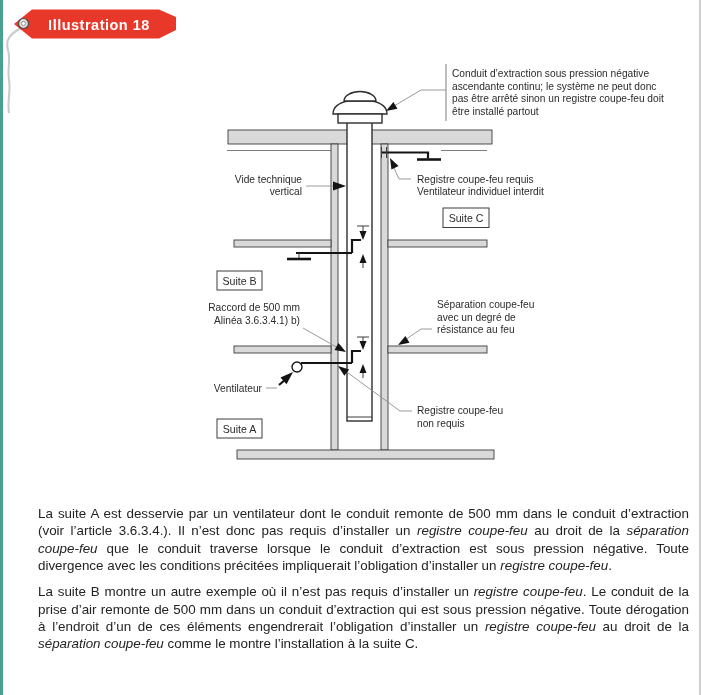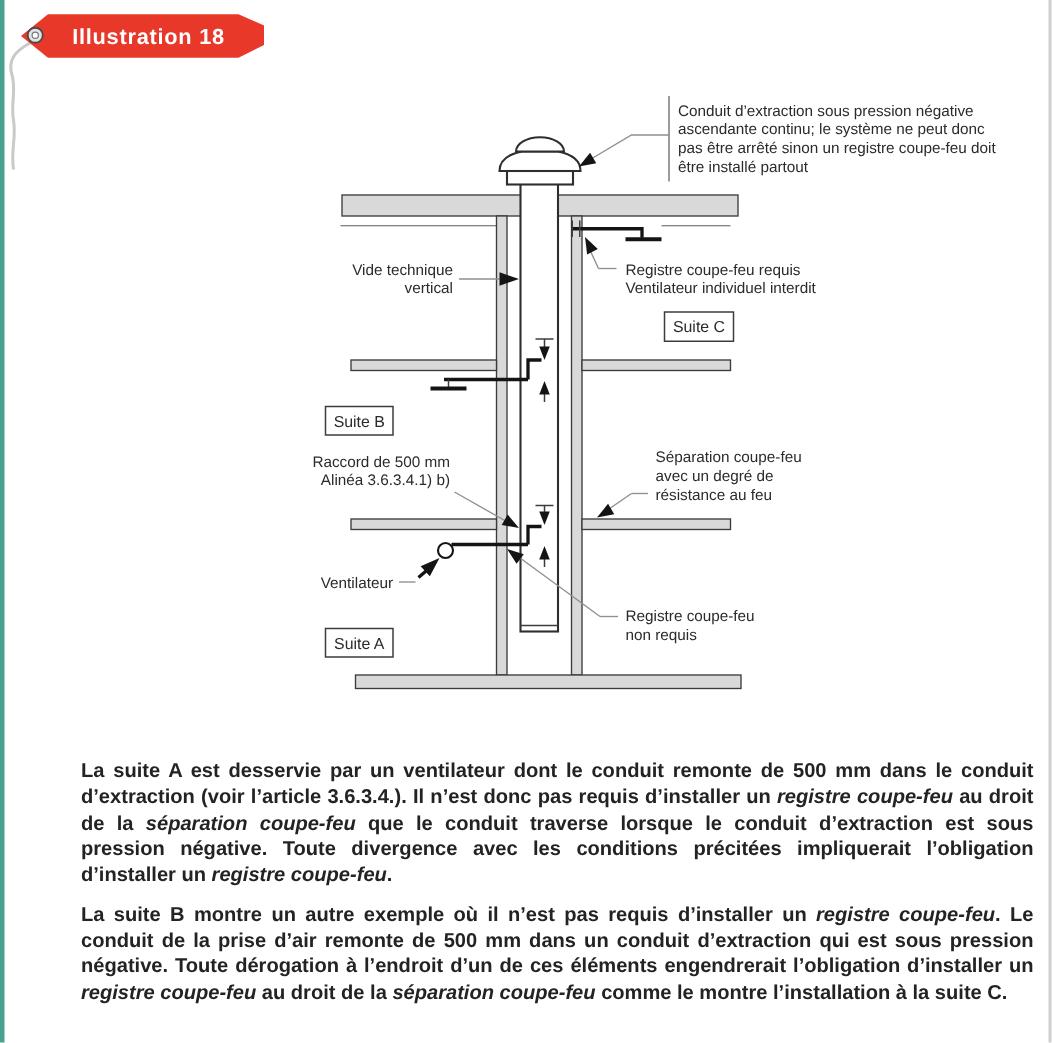--- a/index.html
+++ b/index.html
@@ -20,21 +20,21 @@
   .leader{stroke:#8f8f8f;stroke-width:0.9;fill:none;}
   .arrow{fill:#141414;}
   .lbl{font:10.2px "Liberation Sans", sans-serif;fill:#2b2b2b;}
   .boxlbl{font:10.6px "Liberation Sans", sans-serif;fill:#2b2b2b;}
   .suitebox{fill:#ffffff;stroke:#3c3c3c;stroke-width:1;}
   .tag-text{font:bold 14.5px "Liberation Sans", sans-serif;fill:#ffffff;letter-spacing:0.5px;}
   .string{stroke:#c9c9c9;stroke-width:2;fill:none;}
   
   .paras{position:absolute;left:38px;top:505px;width:651px;color:#232323;
     font-size:13.4px;line-height:17.35px;text-align:justify;}
-  .paras p{margin:0 0 9px 16px;font-weight:bold;}
+  .paras p{margin:0 0 9px 0;}
   .it{font-style:italic;}
 </style>
 </head>
 <body>
 
 <div class="edge-left"></div>
 <div class="edge-right"></div>
 
 <svg width="701" height="500" viewBox="0 0 701 500">
 

